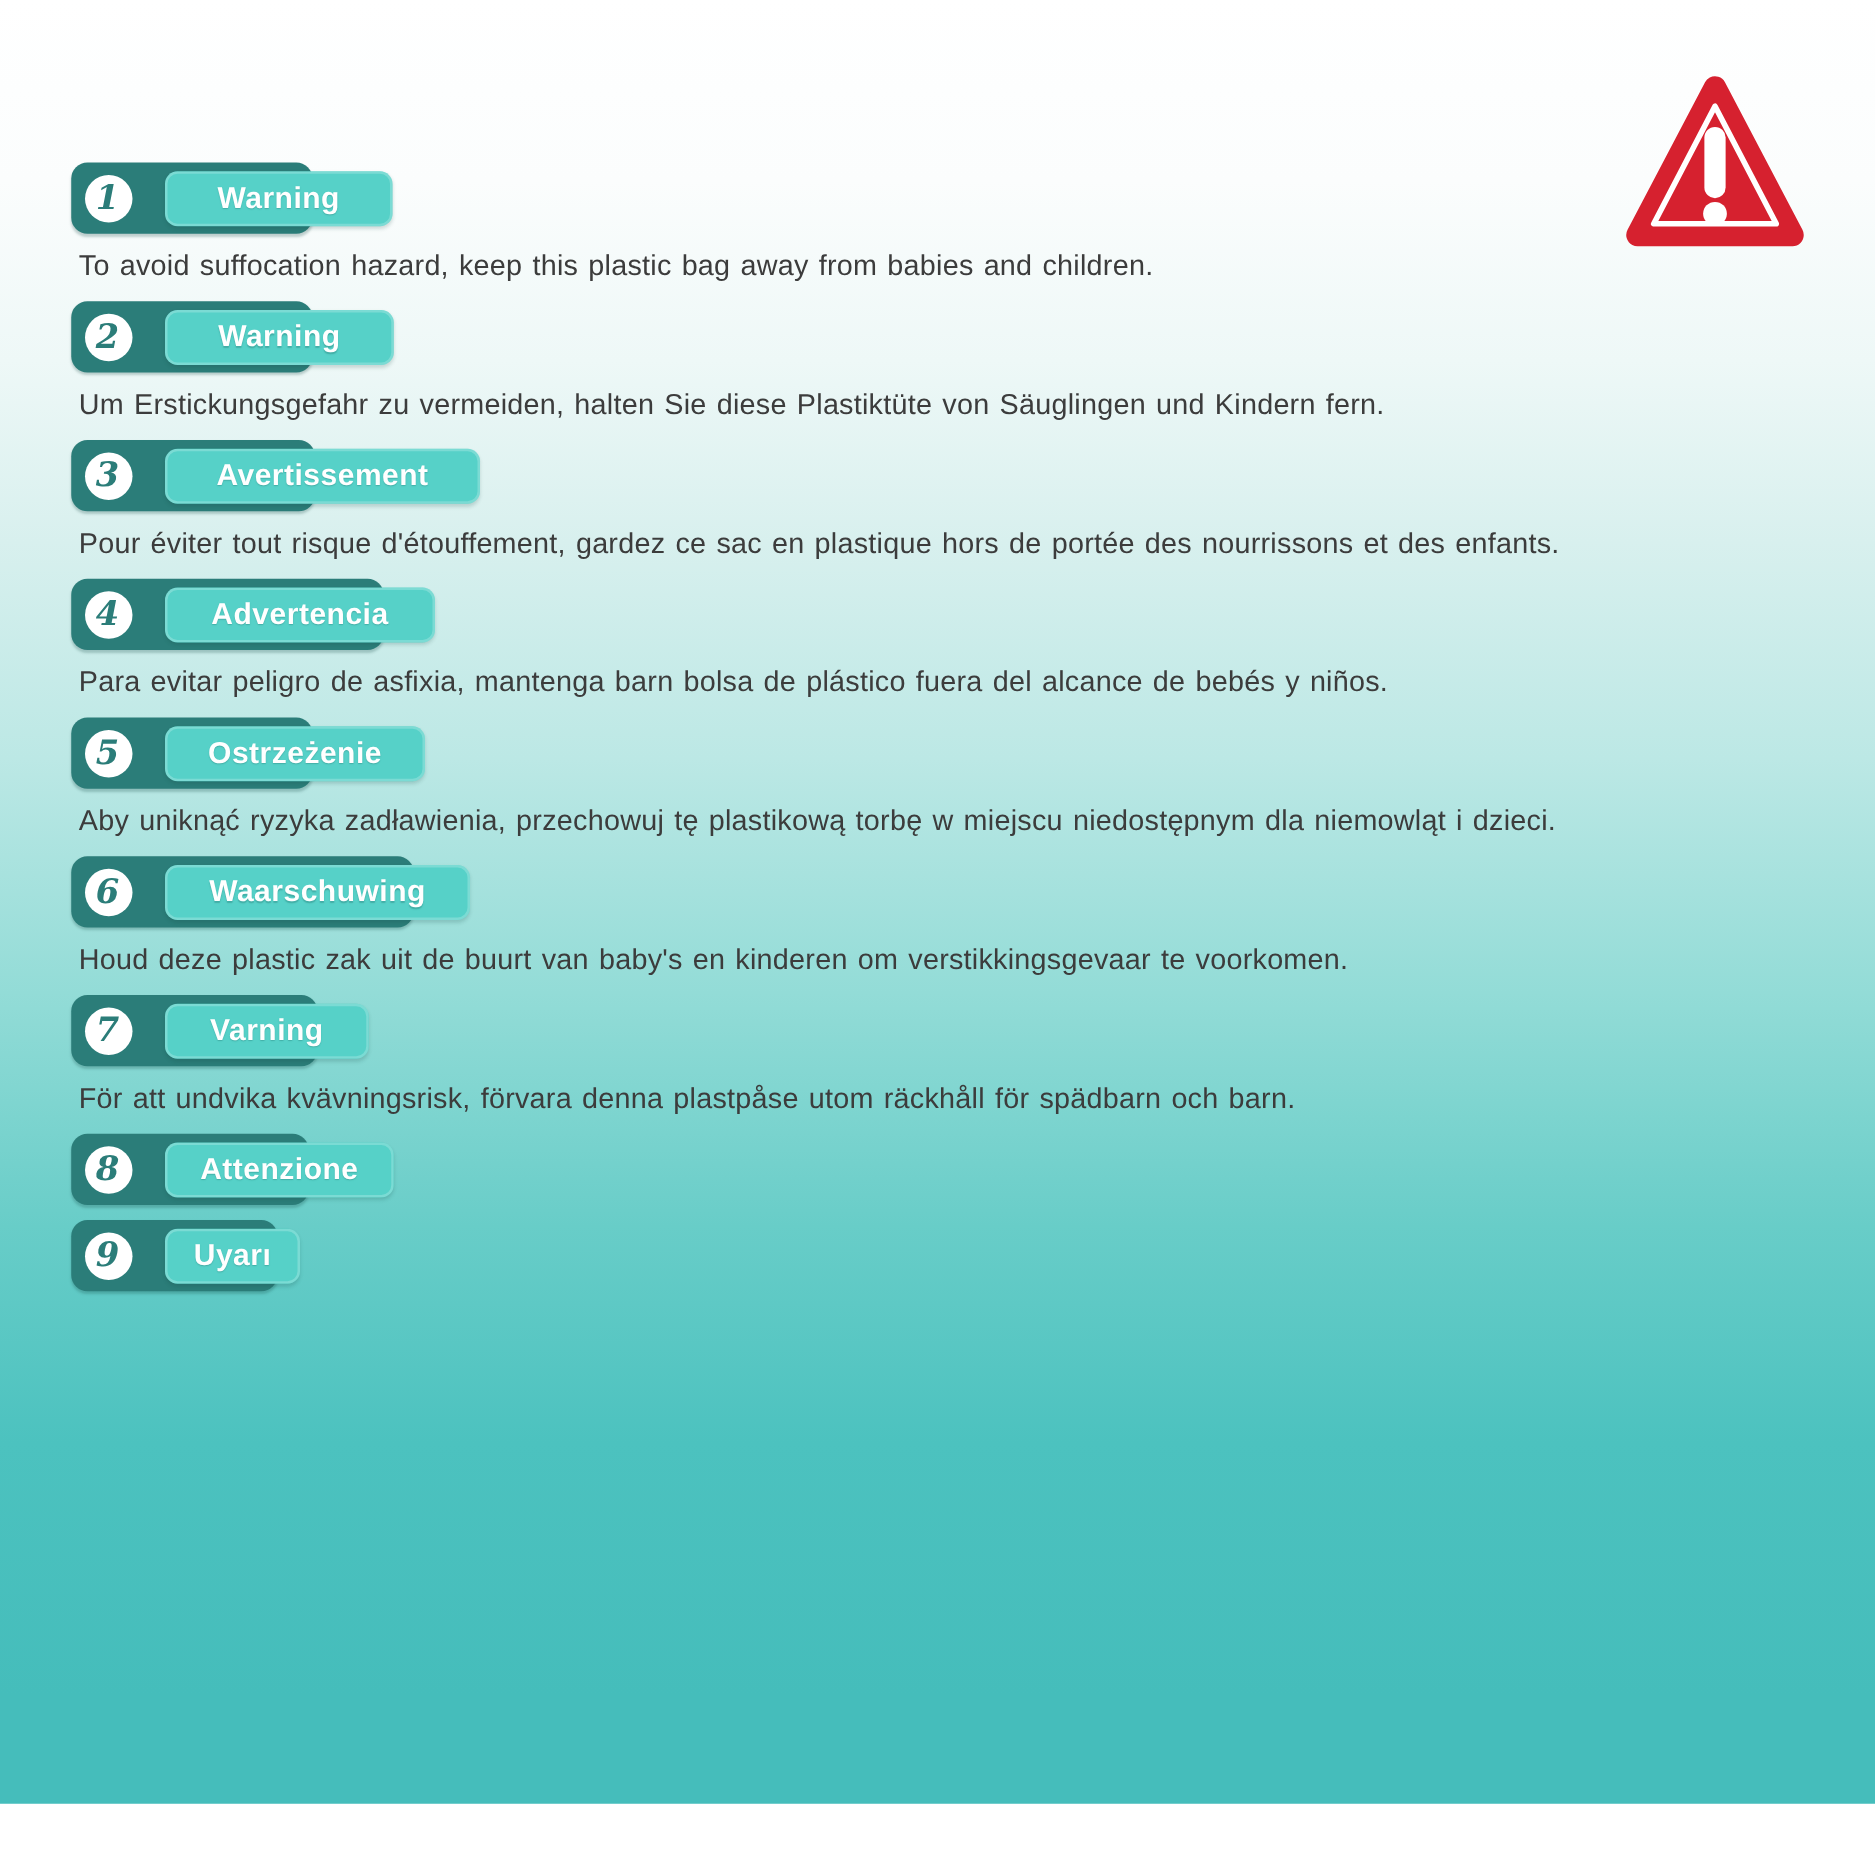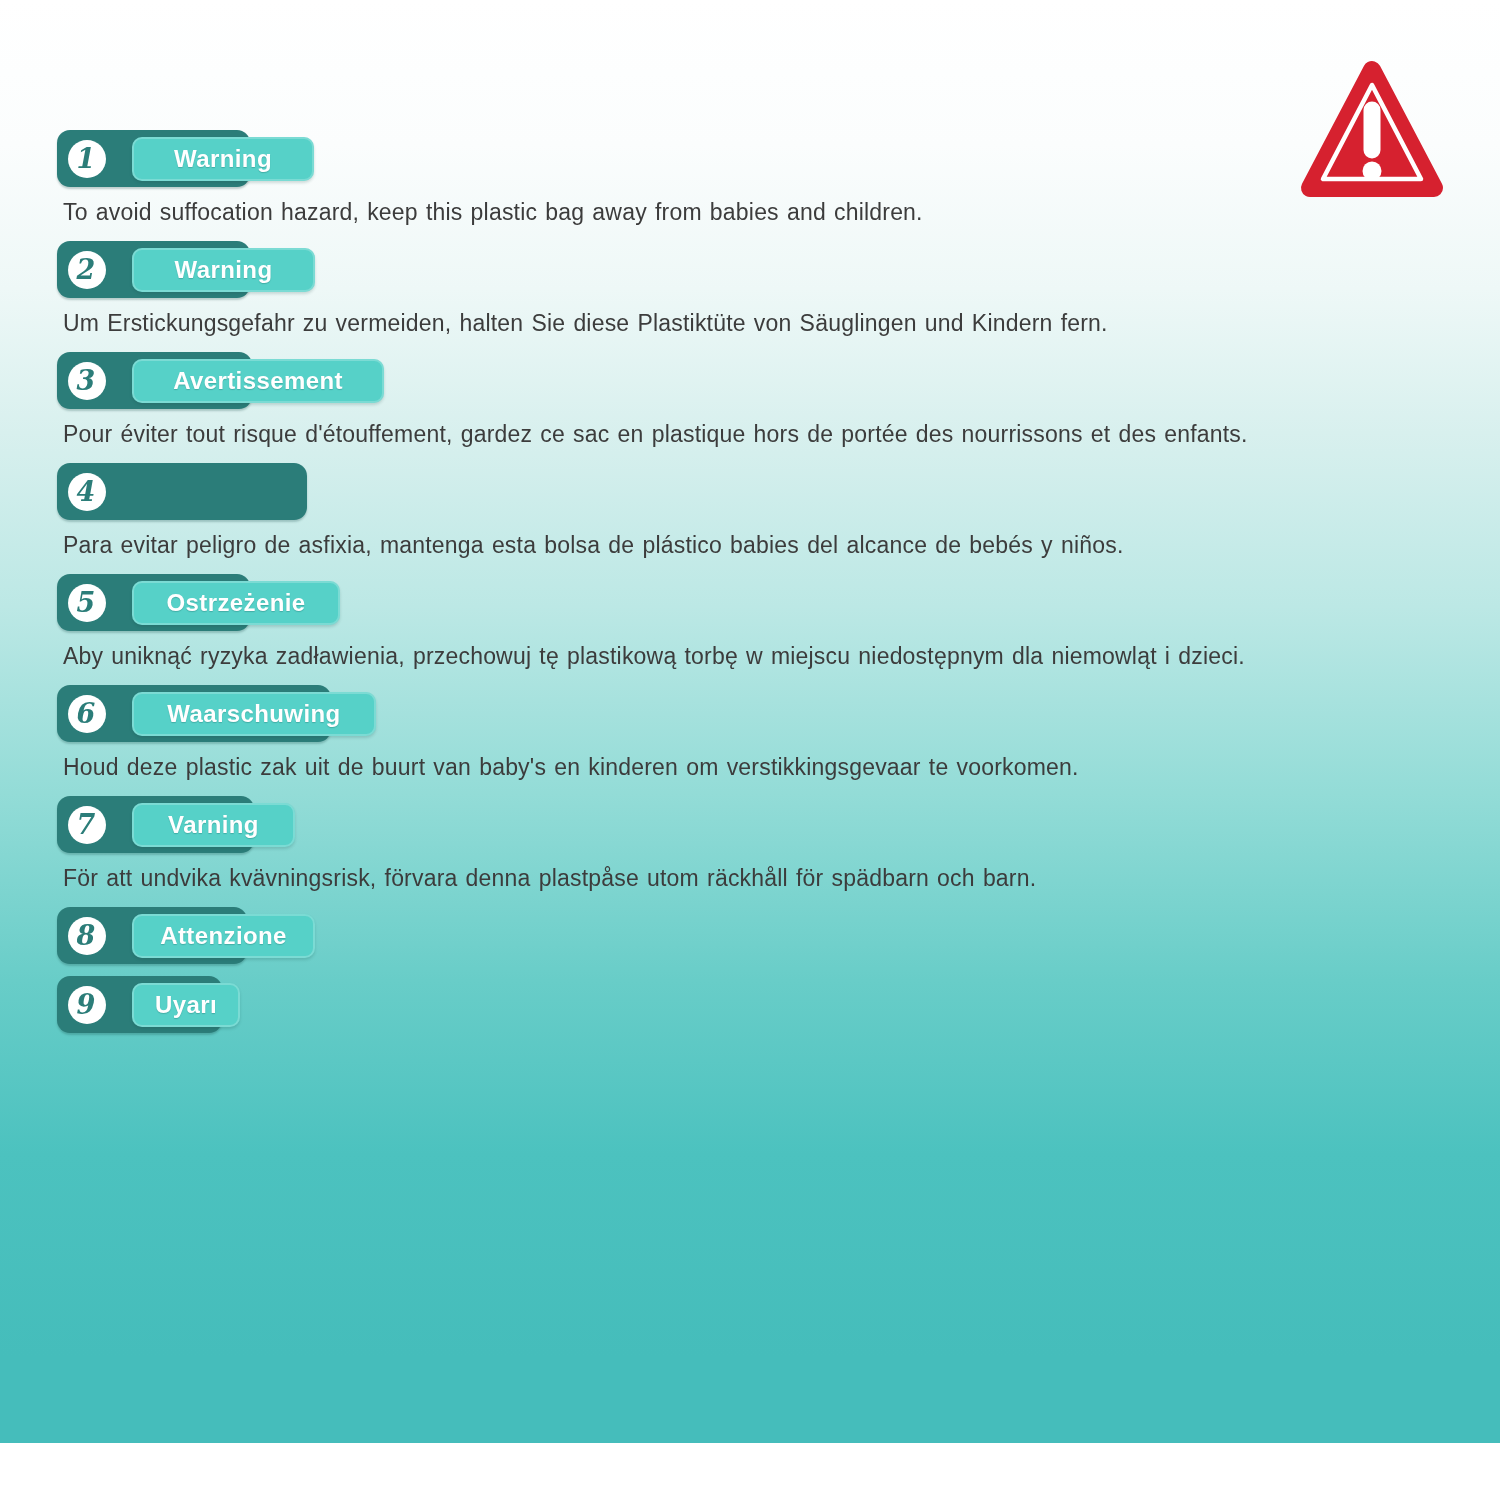--- a/index.html
+++ b/index.html
@@ -130,25 +130,28 @@
       <div class="badge-circle">
         <span class="badge-number">3</span>
       </div>
     </div>
     <p class="warning-text">Pour éviter tout risque d'étouffement, gardez ce sac en plastique hors de portée des nourrissons et des enfants.</p>
   </div>
 
   <div class="section">
     <div class="badge">
       <div class="badge-back"></div>
+      <div class="badge-pill">
+        <span class="badge-label">Advertencia</span>
+      </div>
       <div class="badge-circle">
         <span class="badge-number">4</span>
       </div>
     </div>
-    <p class="warning-text">Para evitar peligro de asfixia, mantenga esta bolsa de plástico babies del alcance de bebés y niños.</p>
+    <p class="warning-text">Para evitar peligro de asfixia, mantenga barn bolsa de plástico fuera del alcance de bebés y niños.</p>
   </div>
 
   <div class="section">
     <div class="badge">
       <div class="badge-back"></div>
       <div class="badge-pill">
         <span class="badge-label">Ostrzeżenie</span>
       </div>
       <div class="badge-circle">
         <span class="badge-number">5</span>

